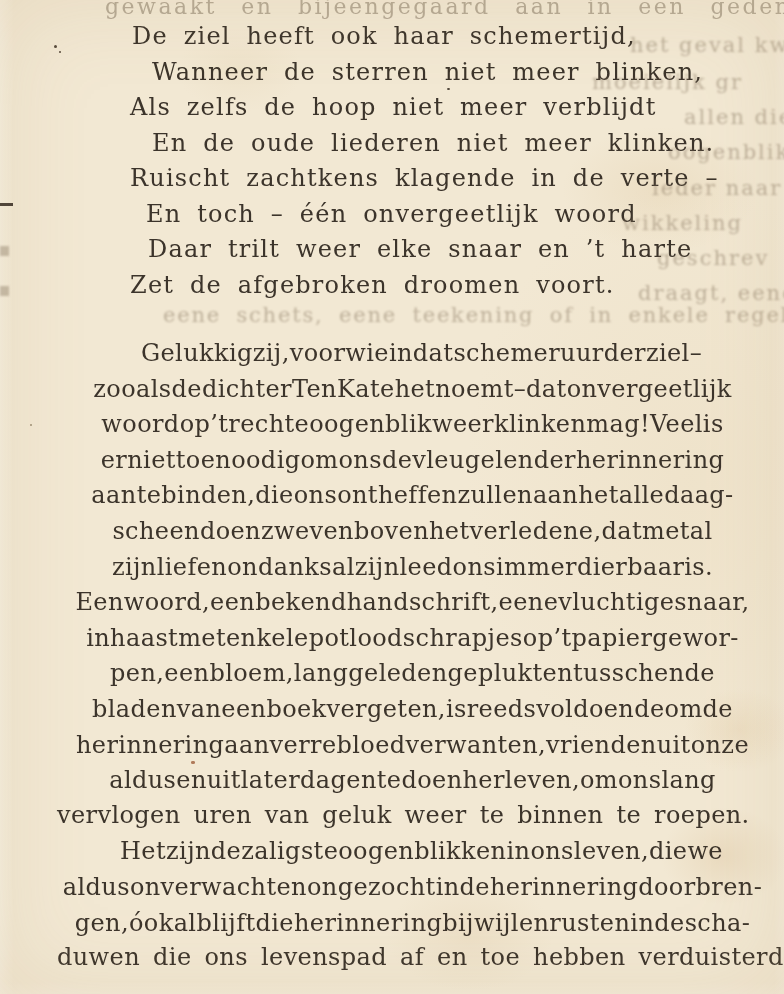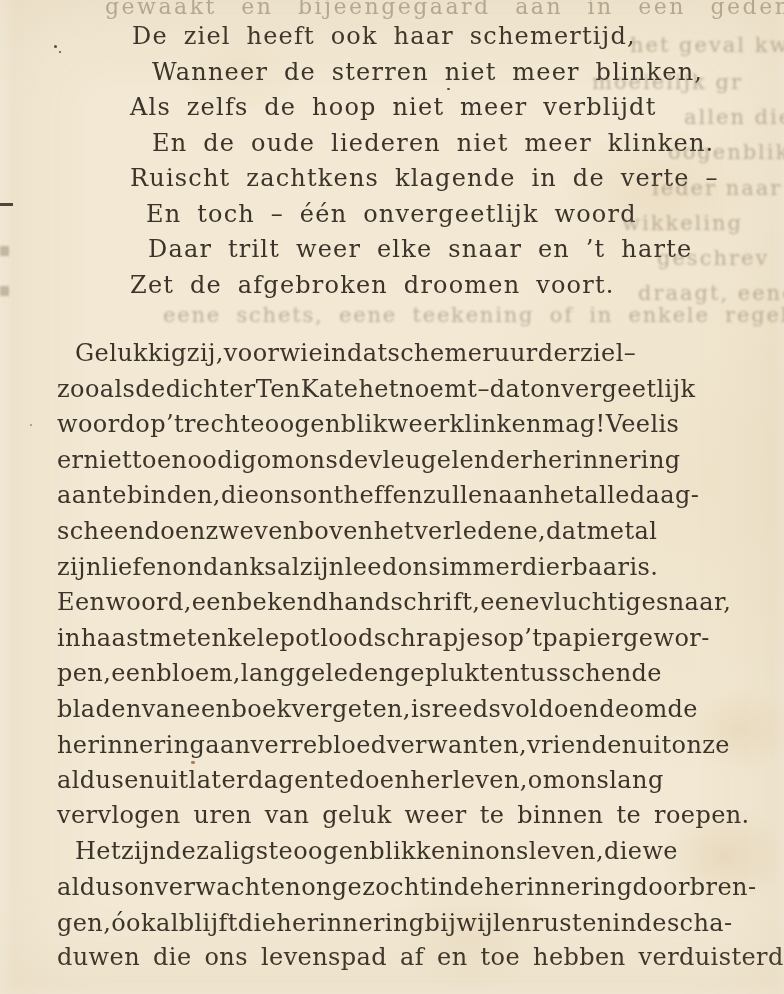--- a/index.html
+++ b/index.html
@@ -19,21 +19,21 @@
       linear-gradient(0deg, rgba(248,241,228,0.40) 0px, rgba(248,241,228,0) 12px);
     color:#3c342b;
   }
   .vignette{position:absolute;inset:0;pointer-events:none;
     box-shadow:inset 0 0 90px rgba(172,140,95,0.16);}
   .poem{position:absolute; left:130px; top:19px; font-size:24px; line-height:35.5px;
     letter-spacing:1.2px; word-spacing:7px; white-space:nowrap;}
   .poem-line{height:35.5px;}
   .prose{position:absolute; left:57px; top:334px; width:711px;}
   .prose-line{height:30.6px; padding-top:5px; font-size:24px; letter-spacing:0.4px; overflow:visible;}
-  .just{display:flex; justify-content:flex-start; align-items:baseline;}
+  .just{display:flex; justify-content:center; align-items:baseline;}
   .plain{word-spacing:5px; line-height:27px; white-space:nowrap;}
   .indent{padding-left:18px;}
   .bleed{position:absolute; white-space:nowrap; pointer-events:none;}
   .bleed-top{left:105px; top:-6px; font-size:22px; letter-spacing:2.5px; word-spacing:15px;
     color:rgba(122,108,88,0.50); filter:blur(0.7px);}
   .bleed-mid{left:163px; top:303px; font-size:21px; letter-spacing:1.8px; word-spacing:7px;
     color:rgba(133,118,95,0.48); filter:blur(0.8px);}
   .bleed-frag{position:absolute; font-size:21px; letter-spacing:2px;
     color:rgba(128,112,90,0.46); filter:blur(0.9px); white-space:nowrap; pointer-events:none;}
   .edge-dash{position:absolute; left:0; top:203px; width:13px; height:3px;

